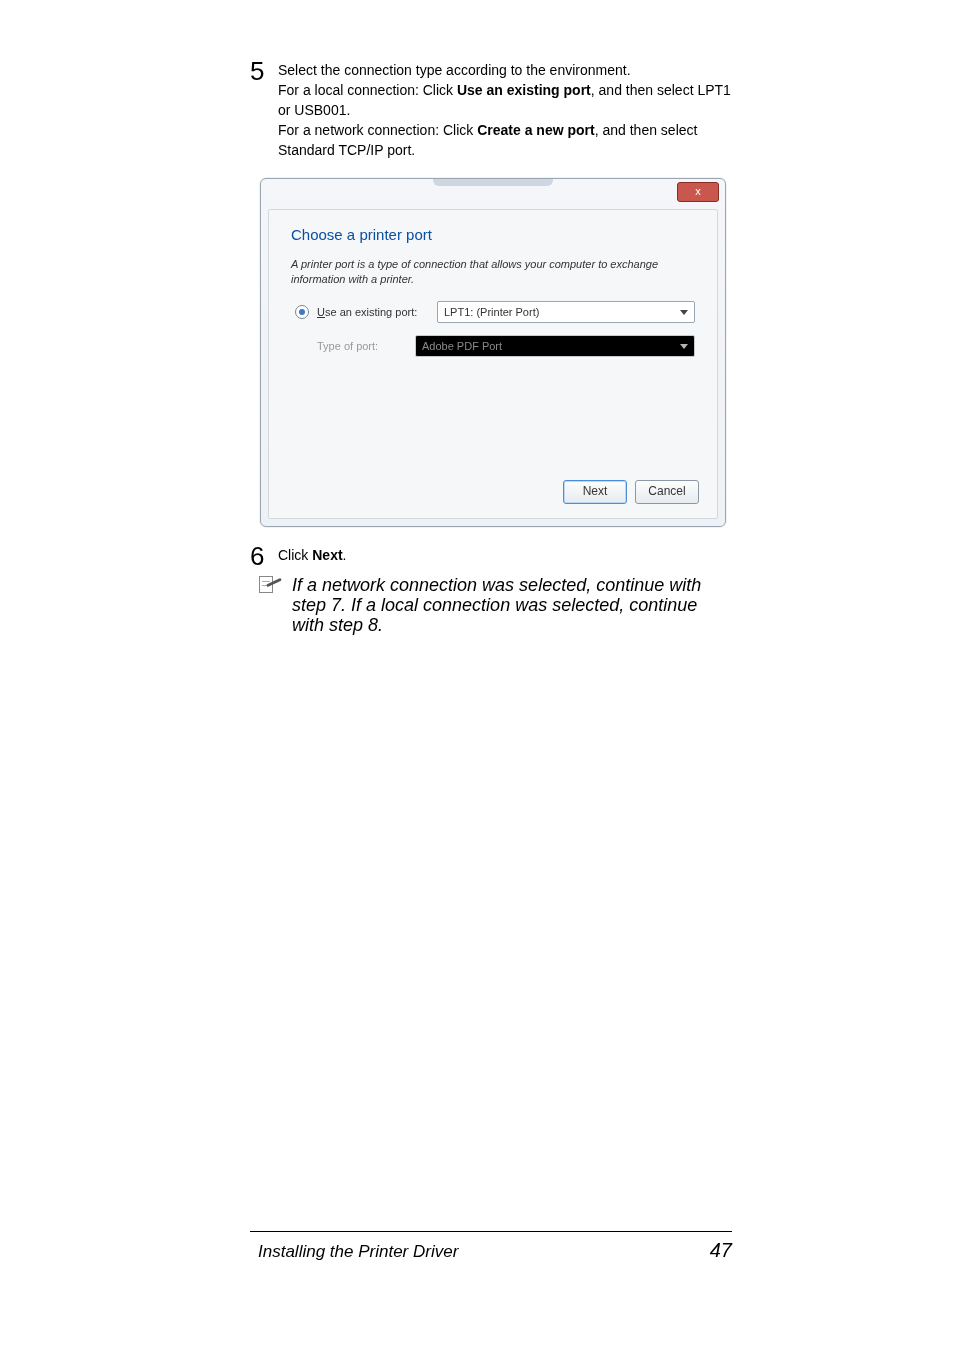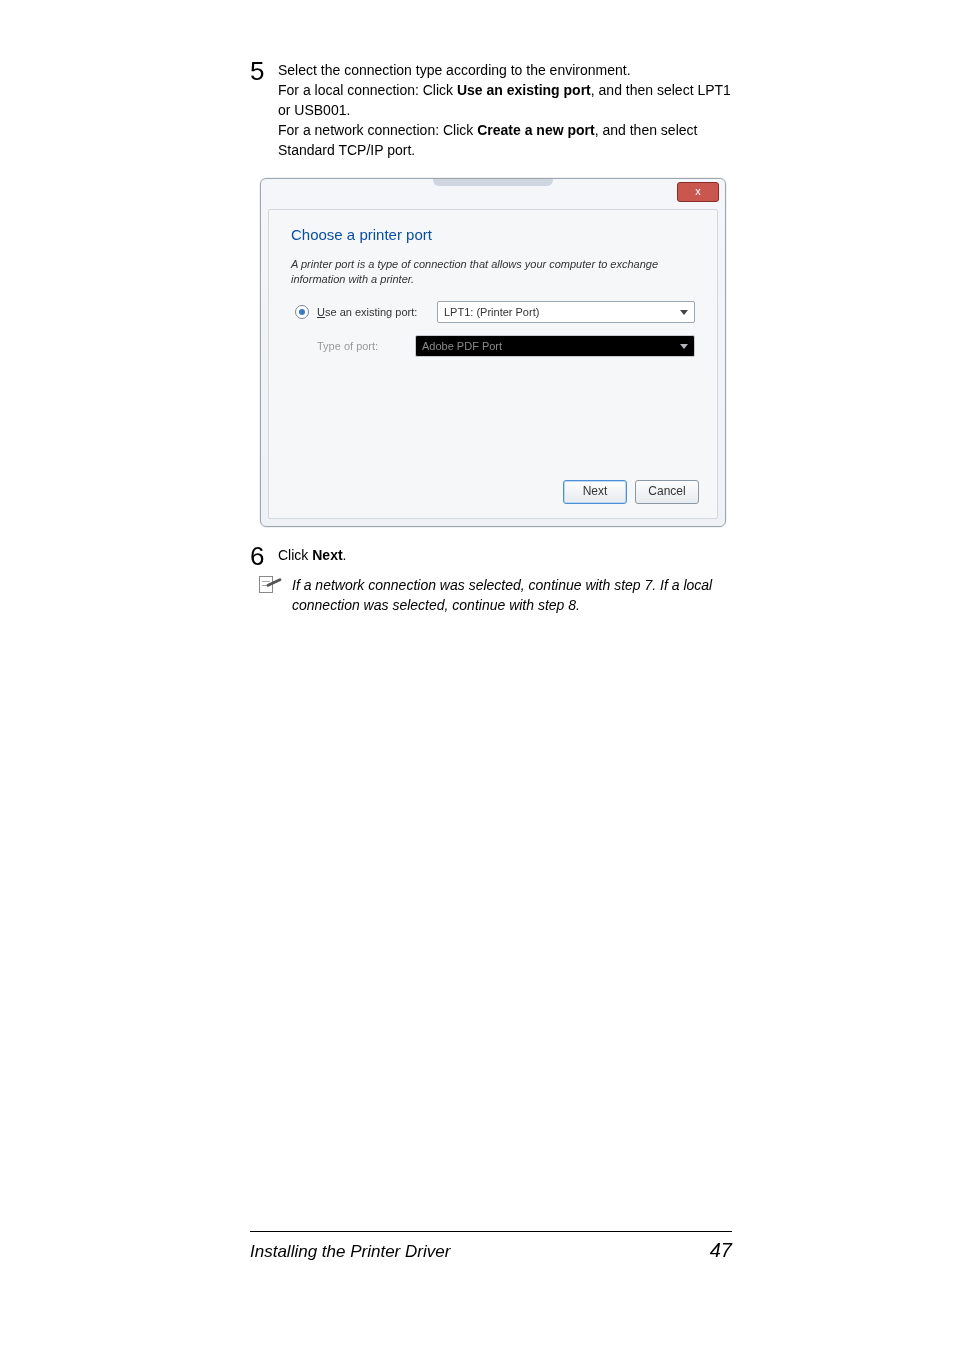--- a/index.html
+++ b/index.html
@@ -241,21 +241,21 @@
   .note-icon .pen {
     position: absolute;
     left: 10px; top: 6px;
     width: 16px; height: 3px;
     background: #555;
     transform: rotate(-25deg);
     border-radius: 2px;
   }
   .note-text {
     font-style: italic;
-    font-size: 14px;
+    font-size: 18px;
     line-height: 20px;
   }
 
   
   .footer-rule {
     position: absolute;
     left: 250px; right: 222px;
     bottom: 118px;
     height: 1px;
     background: #000;
@@ -264,20 +264,21 @@
     position: absolute;
     left: 250px; right: 222px;
     bottom: 88px;
     display: flex;
     justify-content: space-between;
     align-items: baseline;
   }
   .footer-left {
     font-style: italic;
     font-size: 17px;
+    margin-left: 8px;
   }
   .footer-right {
     font-style: italic;
     font-size: 20px;
   }
 </style>
 </head>
 <body>
 
 <div class="page">

